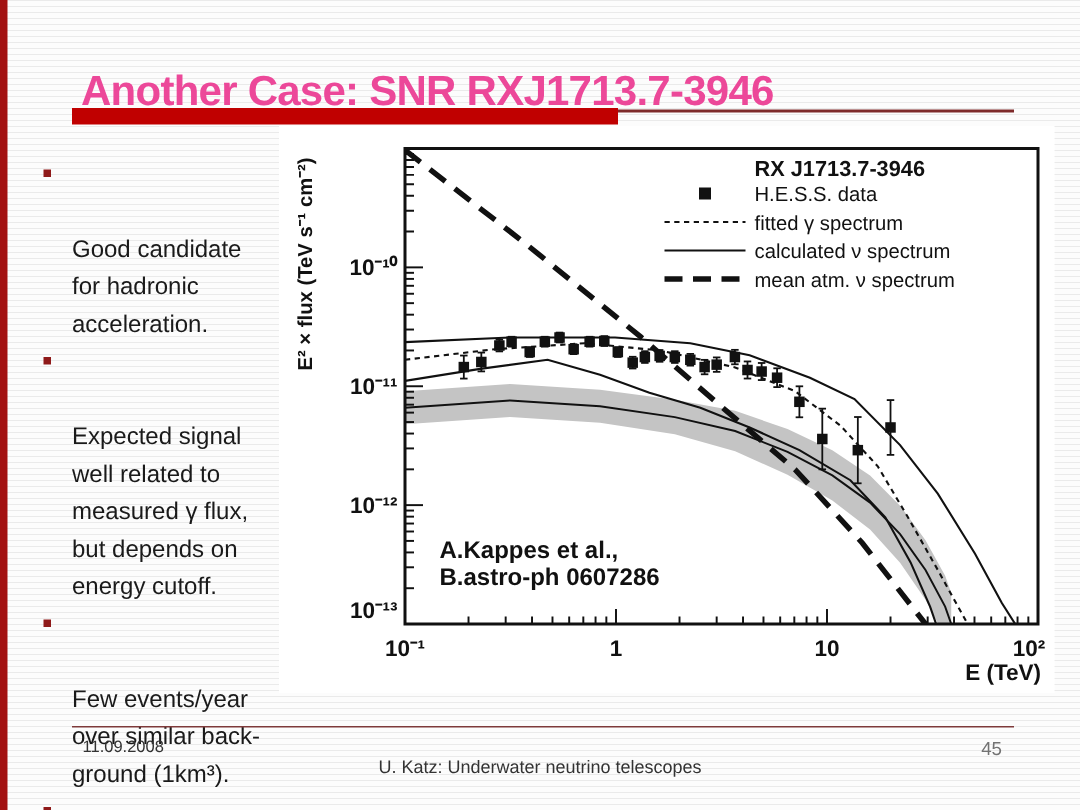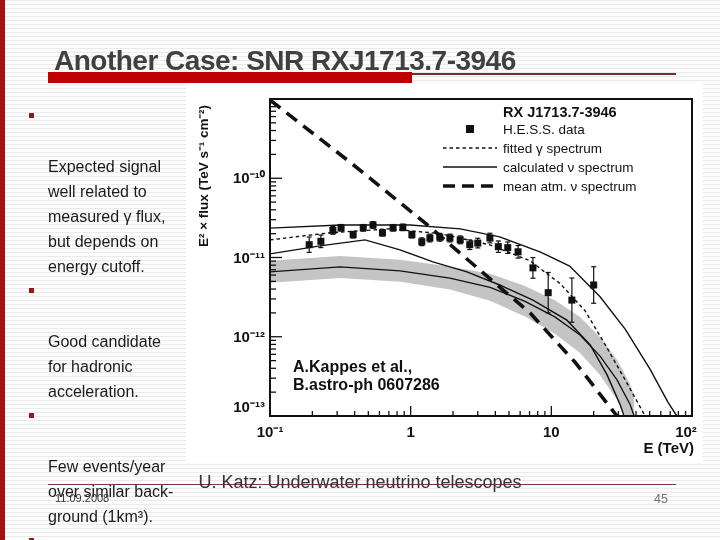--- a/index.html
+++ b/index.html
@@ -5,36 +5,36 @@
   html,body{margin:0;padding:0;}
   body{
     width:720px;height:540px;position:relative;overflow:hidden;
     font-family:"Liberation Sans",sans-serif;
     background:
       repeating-linear-gradient(to bottom,#eaeaea 0px,#eaeaea 1px,#fcfcfc 1px,#fcfcfc 4px);
   }
   .leftbar{position:absolute;left:0;top:0;width:5px;height:540px;z-index:5;}
   .title{
     position:absolute;left:54px;top:27px;width:640px;z-index:4;
-    font-size:28px;line-height:1.1;color:#404040;letter-spacing:-0.5px;
+    font-size:28px;line-height:1.1;color:#ec4899;letter-spacing:-0.5px;
   }
   .rule-thick{position:absolute;left:48px;top:72px;width:364px;height:11px;z-index:4;}
   .rule-thin{position:absolute;left:412px;top:73px;width:264px;height:2px;z-index:4;}
   .bullets{
     position:absolute;left:26px;top:104px;width:196px;z-index:3;
     font-size:16px;line-height:25px;color:#1a1a1a;
   }
   .bullet-item{position:relative;padding-left:22px;white-space:pre-line;}
   .bullet-sq{position:absolute;left:3px;top:9px;width:5px;height:5px;}
   .panel{position:absolute;left:186px;top:84px;width:517px;height:378px;background:#ffffff;z-index:1;}
   #chart-svg{position:absolute;left:186px;top:84px;width:517px;height:378px;z-index:2;}
   #chart-svg text{font-family:"Liberation Sans",sans-serif;fill:#111;}
   .footer-line{position:absolute;left:48px;top:484px;width:628px;height:1px;background:#7e3a3a;z-index:3;}
   .footer-date{position:absolute;left:55px;top:492px;font-size:11px;color:#333;z-index:3;}
-  .footer-center{position:absolute;left:50%;transform:translateX(-50%);top:472px;font-size:18px;color:#333;z-index:3;white-space:nowrap;}
+  .footer-center{position:absolute;left:50%;transform:translateX(-50%);top:504px;font-size:12px;color:#333;z-index:3;white-space:nowrap;}
   .footer-page{position:absolute;right:52px;top:492px;font-size:12.5px;color:#737373;z-index:3;}
 </style>
 </head>
 <body>
 
 <div class="leftbar" style="background: rgb(163, 17, 17);"></div>
 
 <h1 class="title">Another Case: SNR RXJ1713.7-3946</h1>
 <div class="rule-thick" style="background: rgb(192, 0, 0);"></div>
 <div class="rule-thin" style="background: rgb(126, 42, 42);"></div>
@@ -254,34 +254,34 @@
     </g>
     <g>
       <text x="293" y="372" font-size="16" font-weight="bold">A.Kappes et al.,</text>
       <text x="293" y="390" font-size="16" font-weight="bold">B.astro-ph 0607286</text>
     </g>
   </svg>
 
 <div class="bullets">
   <div class="bullet-item">
     <span class="bullet-sq" style="background: rgb(143, 26, 26);"></span>
+    <span>Good candidate
+for hadronic
+acceleration.</span>
+  </div>
+  <div class="bullet-item">
+    <span class="bullet-sq" style="background: rgb(143, 26, 26);"></span>
     <span>Expected signal
 well related to
 measured γ flux,
 but depends on
 energy cutoff.</span>
   </div>
   <div class="bullet-item">
     <span class="bullet-sq" style="background: rgb(143, 26, 26);"></span>
-    <span>Good candidate
-for hadronic
-acceleration.</span>
-  </div>
-  <div class="bullet-item">
-    <span class="bullet-sq" style="background: rgb(143, 26, 26);"></span>
     <span>Few events/year
 over similar back-
 ground (1km³).</span>
   </div>
   <div class="bullet-item">
     <span class="bullet-sq" style="background: rgb(143, 26, 26);"></span>
     
   </div>
 </div>
 

